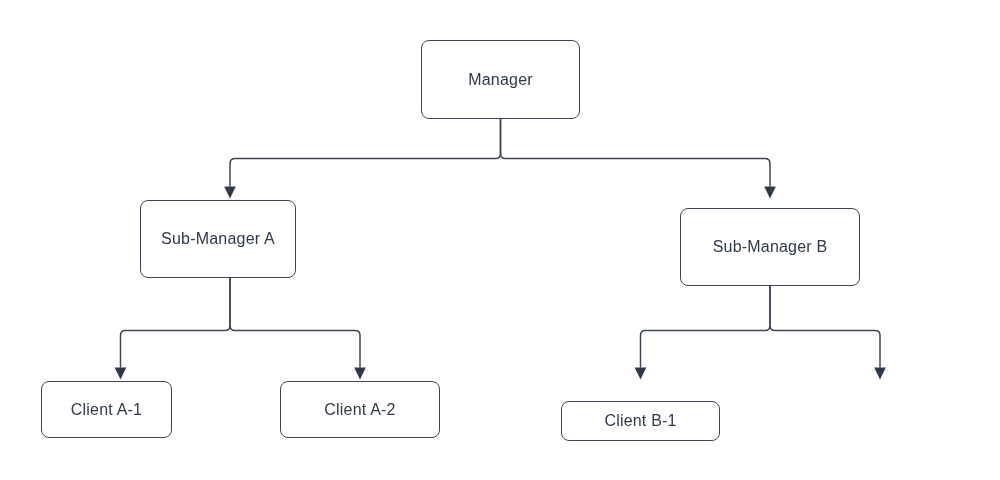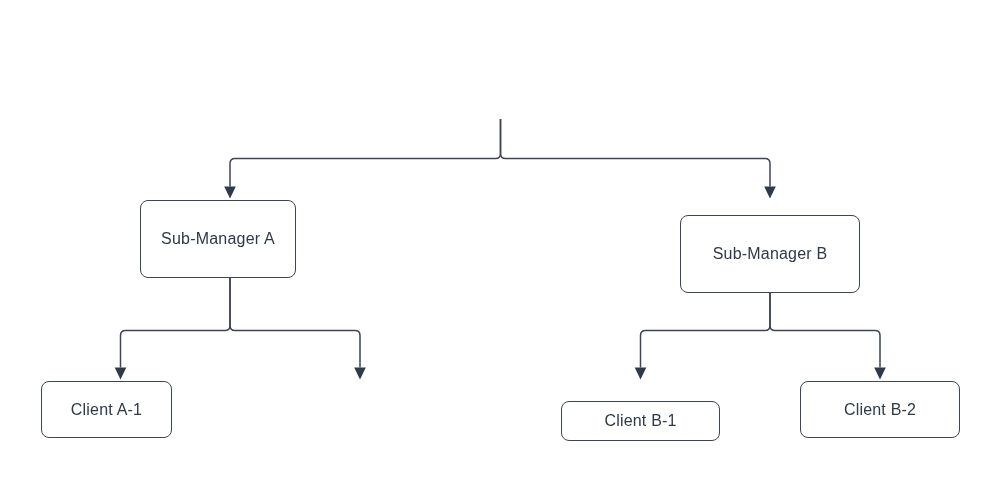--- a/index.html
+++ b/index.html
@@ -40,21 +40,21 @@
     border-radius: 8px;
     display: flex;
     align-items: center;
     justify-content: center;
     font-size: 16px;
     color: #2e3a48;
     letter-spacing: 0.2px;
   }
   #node-manager        { left: 421px; top: 40px;  width: 159px; height: 79px; }
   #node-sub-manager-a  { left: 140px; top: 200px; width: 156px; height: 78px; }
-  #node-sub-manager-b  { left: 680px; top: 215px; width: 180px; height: 78px; }
+  #node-sub-manager-b  { left: 680px; top: 208px; width: 180px; height: 78px; }
   #node-client-a1      { left: 41px;  top: 381px; width: 131px; height: 57px; }
   #node-client-a2      { left: 280px; top: 381px; width: 160px; height: 57px; }
   #node-client-b1      { left: 561px; top: 381px; width: 159px; height: 40px; margin-top: 20px; }
   #node-client-b2      { left: 800px; top: 381px; width: 160px; height: 57px; }
 </style>
 </head>
 <body>
 
 <div class="canvas">
 
@@ -84,35 +84,38 @@
       <path d="M770 278 V325.5 Q770 330.5 765 330.5 H645.5 Q640.5 330.5 640.5 335.5 V367.5"></path>
       <polygon points="640.5,379.5 634.7,367.5 646.3,367.5"></polygon>
     </g>
 
     <g>
       <path d="M770 278 V325.5 Q770 330.5 775 330.5 H875 Q880 330.5 880 335.5 V367.5"></path>
       <polygon points="880,379.5 874.2,367.5 885.8,367.5"></polygon>
     </g>
   </svg>
 
+  <div class="node" id="node-manager">
+    <span>Manager</span>
+  </div>
 
   <div class="node" id="node-sub-manager-a">
     <span>Sub-Manager A</span>
   </div>
 
   <div class="node" id="node-sub-manager-b">
     <span>Sub-Manager B</span>
   </div>
 
   <div class="node" id="node-client-a1">
     <span>Client A-1</span>
   </div>
 
+  <div class="node" id="node-client-a2">
+    <span>Client A-2</span>
+  </div>
 
   <div class="node" id="node-client-b1">
     <span>Client B-1</span>
   </div>
 
-  <div class="node" id="node-client-b2">
-    <span>Client B-2</span>
-  </div>
 
 </div>
 
 </body></html>

